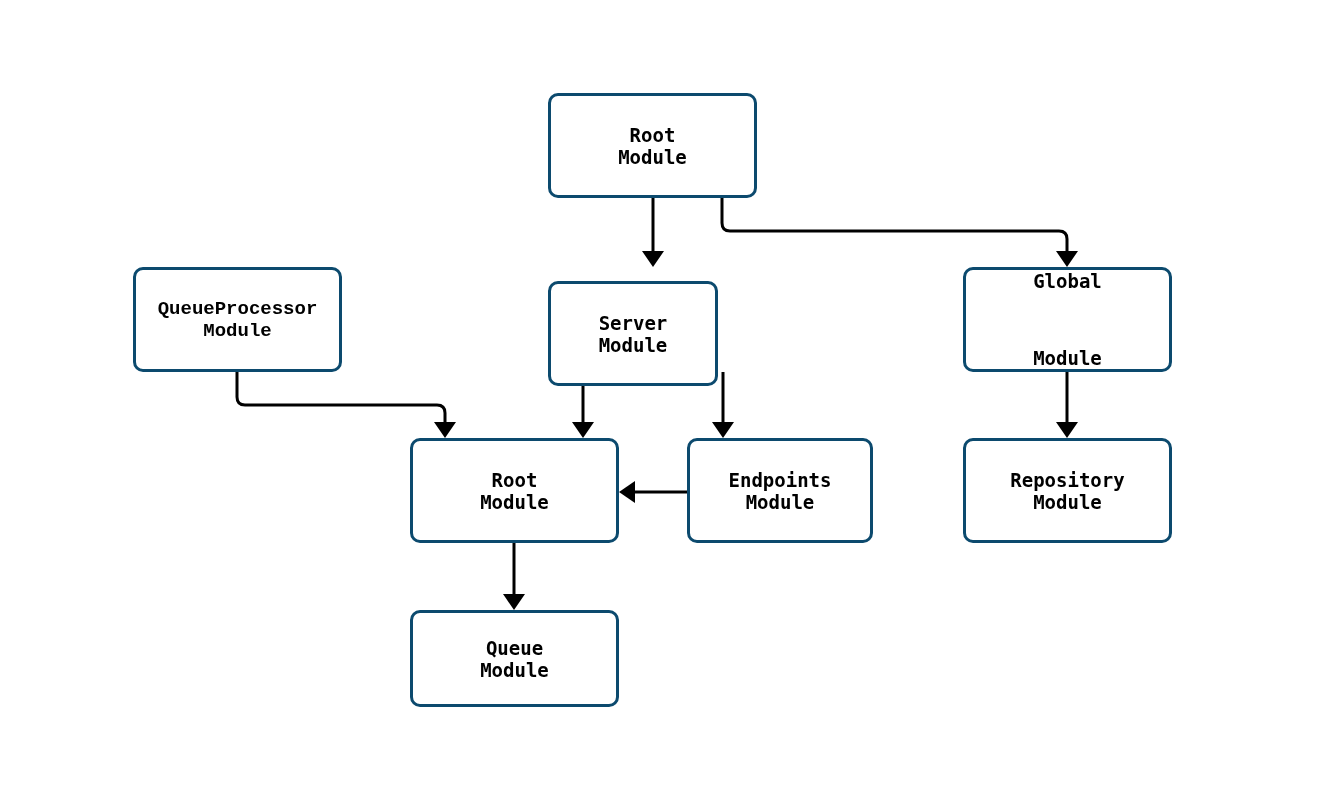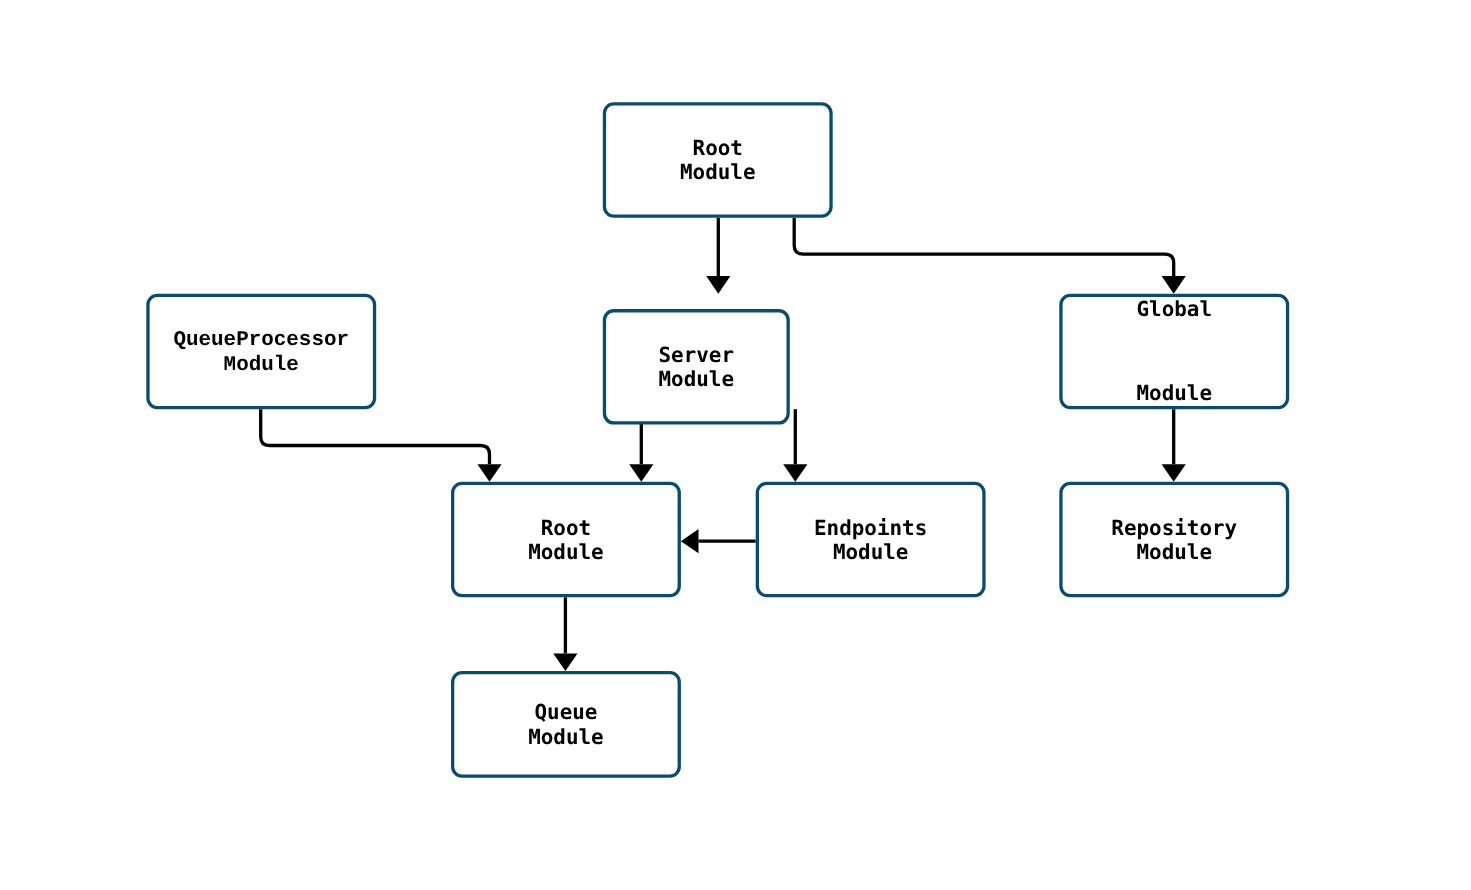--- a/index.html
+++ b/index.html
@@ -85,21 +85,21 @@
   <div class="node" style="left: 963px; top: 267px; width: 209px; height: 105px; justify-content: space-between;">
     <span class="line">Global</span>
     <span class="line">Module</span>
   </div>
 
   <div class="node" style="left: 410px; top: 438px; width: 209px; height: 105px;">
     <span class="line">Root</span>
     <span class="line">Module</span>
   </div>
 
-  <div class="node" style="left: 687px; top: 438px; width: 209px; height: 105px;">
+  <div class="node" style="left: 687px; top: 438px; width: 186px; height: 105px;">
     <span class="line">Endpoints</span>
     <span class="line">Module</span>
   </div>
 
   <div class="node" style="left: 963px; top: 438px; width: 209px; height: 105px;">
     <span class="line">Repository</span>
     <span class="line">Module</span>
   </div>
 
   <div class="node" style="left: 410px; top: 610px; width: 209px; height: 97px;">

